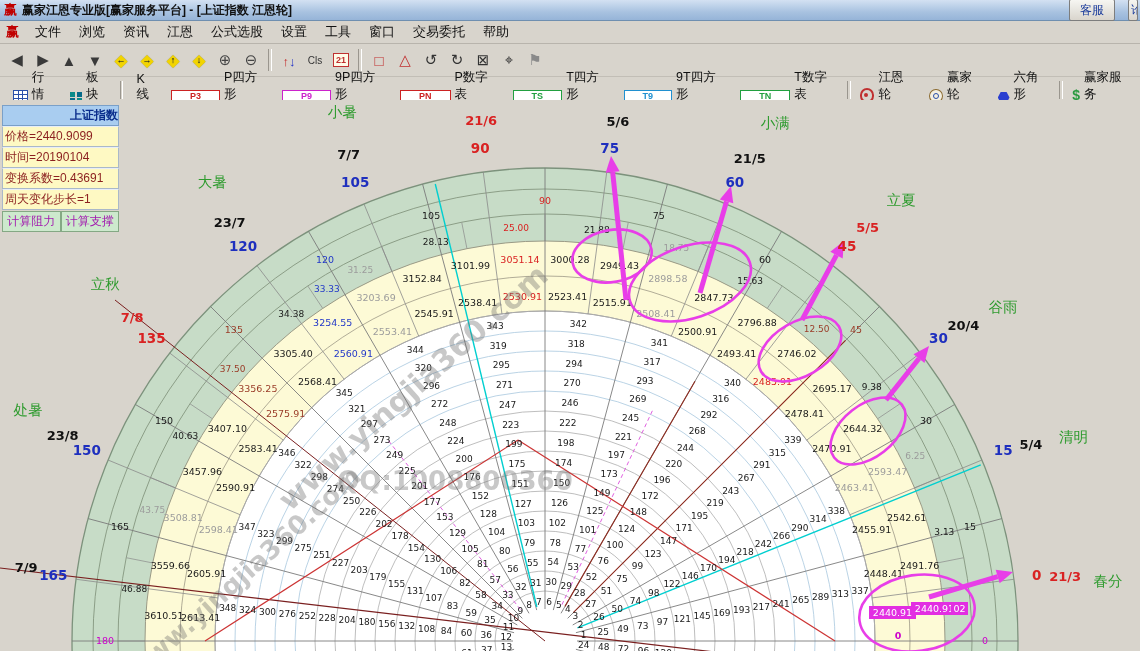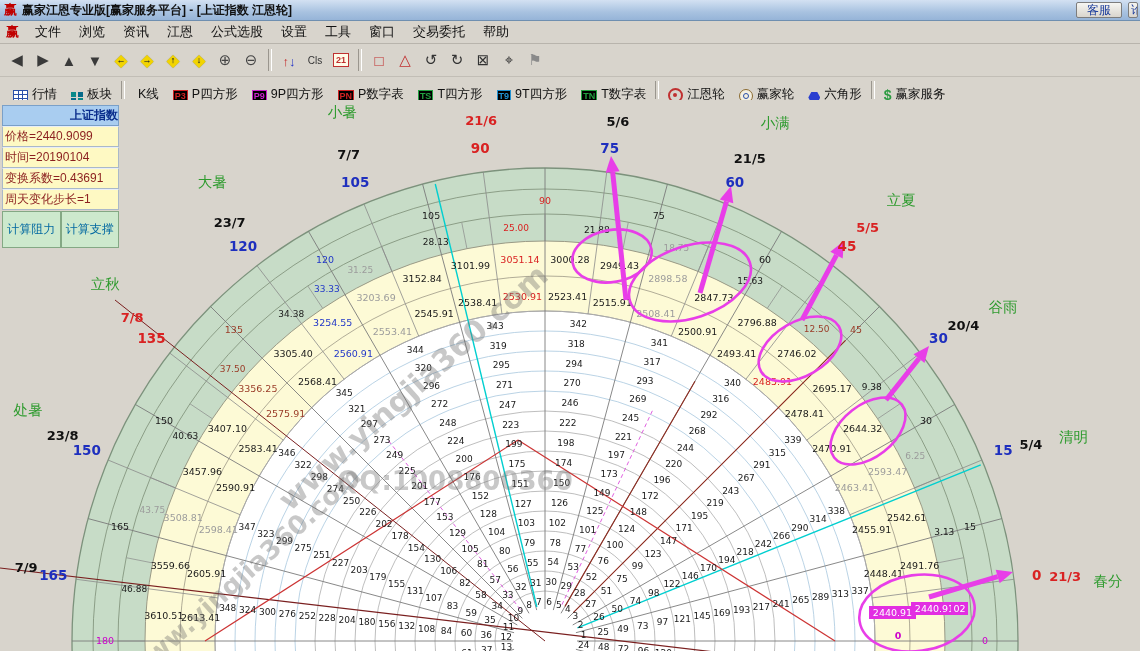--- a/index.html
+++ b/index.html
@@ -5,61 +5,61 @@
   html,body{margin:0;padding:0;background:#888;}
   #app{width:1140px;height:651px;position:relative;overflow:hidden;background:#d8d4cc;
        font-family:"Liberation Sans","DejaVu Sans",sans-serif;-webkit-font-smoothing:antialiased;}
   
   .titlebar{height:20px;display:flex;align-items:center;padding:0 2px 0 4px;
     background:linear-gradient(180deg,#d3e1f2 0%,#a8c2e0 60%,#96b4d8 100%);
     border-bottom:1px solid #6f8fb0;}
   .tlogo{color:#c00000;font-weight:bold;font-size:13px;margin-right:5px;}
   .ttext{font-size:12px;font-weight:bold;color:#111;}
   .tspace{flex:1;}
-  .tbtn{height:16px;line-height:14px;padding:0 10px;font-size:12px;color:#16389a;
-    background:linear-gradient(#f6f6f2,#d9d5cd);border:1px solid #7d7d7d;border-radius:2px;margin-left:6px;}
+  .tbtn{height:22px;line-height:14px;padding:0 10px;font-size:12px;color:#16389a;
+    background:linear-gradient(#f6f6f2,#d9d5cd);border:1px solid #7d7d7d;border-radius:2px;margin-left:13px;}
   .tbtn.partial{width:10px;padding:0 2px;overflow:hidden;white-space:nowrap;}
   
   .menubar{height:22px;display:flex;align-items:center;background:#d8d4cc;border-bottom:1px solid #b8b4ac;font-size:13px;color:#111;}
   .mlogo{color:#c00000;font-weight:bold;margin:0 7px 0 6px;font-size:13px;}
   .mitem{padding:0 9px;height:100%;display:flex;align-items:center;}
   
   .toolbar1{height:32px;display:flex;align-items:center;background:#d8d4cc;border-bottom:1px solid #c2beb6;padding-left:4px;}
   .t1btn{width:26px;height:26px;display:flex;align-items:center;justify-content:center;font-size:15px;position:relative;}
   .t1sep{width:2px;height:22px;border-left:1px solid #9a968e;border-right:1px solid #fff;margin:0 4px;}
   .di{position:relative;color:#f2d400;font-size:17px;text-shadow:0 0 1px #8a8a50;}
   .di i{position:absolute;left:50%;top:50%;transform:translate(-50%,-54%);font-style:normal;font-size:9px;color:#1a1a1a;font-weight:bold;}
   .tud b{font-weight:bold;font-size:13px;}
   .cal{border:1px solid #c03030;color:#c03030;font-size:9px;font-weight:bold;background:#fffbe8;padding:0 2px;line-height:12px;}
   .cls{font-size:10px;color:#333;}
   
   .toolbar2{height:26px;display:flex;align-items:center;background:#d8d4cc;border-bottom:1px solid #a8a49c;padding-left:6px;font-size:12.5px;color:#111;}
   .t2item{display:flex;align-items:flex-end;gap:4px;padding:0 7px;height:100%;}
   .t2sep{width:2px;height:18px;border-left:1px solid #9a968e;border-right:1px solid #fff;margin:0 2px;}
-  .badge{border:1px solid currentColor;font-size:9px;font-weight:bold;padding:0 1px;background:#000000;line-height:11px;}
+  .badge{border:1px solid currentColor;font-size:9px;font-weight:bold;padding:0 18px;background:#ffffff;line-height:11px;}
   .ic-table{width:13px;height:11px;border:1px solid #2a4fa8;
     background:linear-gradient(#2a4fa8,#2a4fa8) 0 3px/13px 1px no-repeat,linear-gradient(#2a4fa8,#2a4fa8) 0 7px/13px 1px no-repeat,
       linear-gradient(#2a4fa8,#2a4fa8) 4px 0/1px 11px no-repeat,linear-gradient(#2a4fa8,#2a4fa8) 8px 0/1px 11px no-repeat,#fff;}
   .ic-blocks{width:5px;height:5px;background:#0a8a8a;box-shadow:7px 0 0 #066a8a,0 6px 0 #066a8a,7px 6px 0 #0a8a8a;margin-right:7px;margin-bottom:6px;}
   .ic-wheel{width:11px;height:11px;border:2px solid #c03030;border-radius:50%;position:relative;}
   .ic-wheel::after{content:"";position:absolute;left:2.5px;top:2.5px;width:4px;height:4px;background:#c03030;border-radius:50%;}
   .ic-big{width:12px;height:12px;border:1px solid #8a6a30;border-radius:50%;position:relative;background:#f4efe0;}
   .ic-big::after{content:"";position:absolute;left:3px;top:3px;width:4px;height:4px;border:1px solid #2a4fa8;border-radius:50%;}
   .ic-hex{width:12px;height:11px;background:#2a3fd0;clip-path:polygon(25% 0,75% 0,100% 50%,75% 100%,25% 100%,0 50%);position:relative;}
   .ic-dollar{color:#2a9a40;font-weight:bold;font-size:14px;}
   
   #client{position:absolute;left:0;top:100px;width:1140px;height:551px;background:#d8d4cc;overflow:hidden;}
   #wheel-svg{position:absolute;left:0;top:0;}
   #wheel-svg text{font-family:"DejaVu Sans","Liberation Sans",sans-serif;}
   
   .panel{position:absolute;left:2px;top:5px;width:117px;font-size:12px;}
   .p-h{background:#a9cdf0;color:#0b2e8c;font-weight:bold;text-align:right;border:1px solid #7aa0c8;padding:1px 0;}
   .p-r{background:#fef9c3;color:#8b1f1f;border:1px solid #aab8c8;border-top:1px solid #e8eef8;padding:1px 2px;white-space:nowrap;overflow:hidden;}
   .p-btns{display:flex;margin-top:1px;}
-  .p-btn{flex:1;background:#cde9cd;border:1px solid #84a884;font-size:12px;padding:9px 0;text-align:center;color:#0369a1;}
+  .p-btn{flex:1;background:#cde9cd;border:1px solid #84a884;font-size:12px;padding:1px 0;text-align:center;color:#a21caf;}
   
   .annot{position:absolute;left:878px;top:14px;width:258px;text-align:center;color:#d63ed6;font-weight:bold;line-height:1.35;}
   .an1,.an2{font-size:21px;}
   .an3{font-size:26px;white-space:nowrap;}
 </style>
 </head>
 <body>
 
 <div id="app">
 

